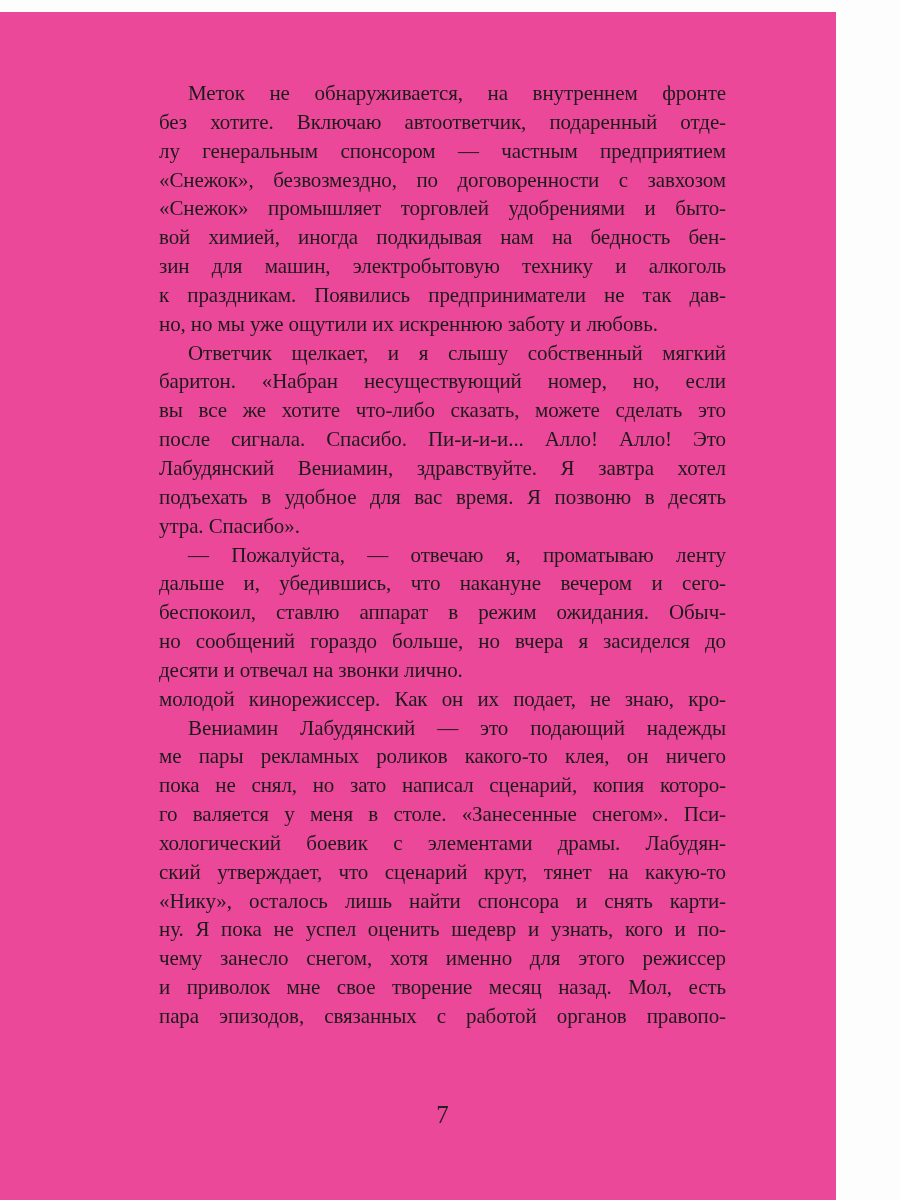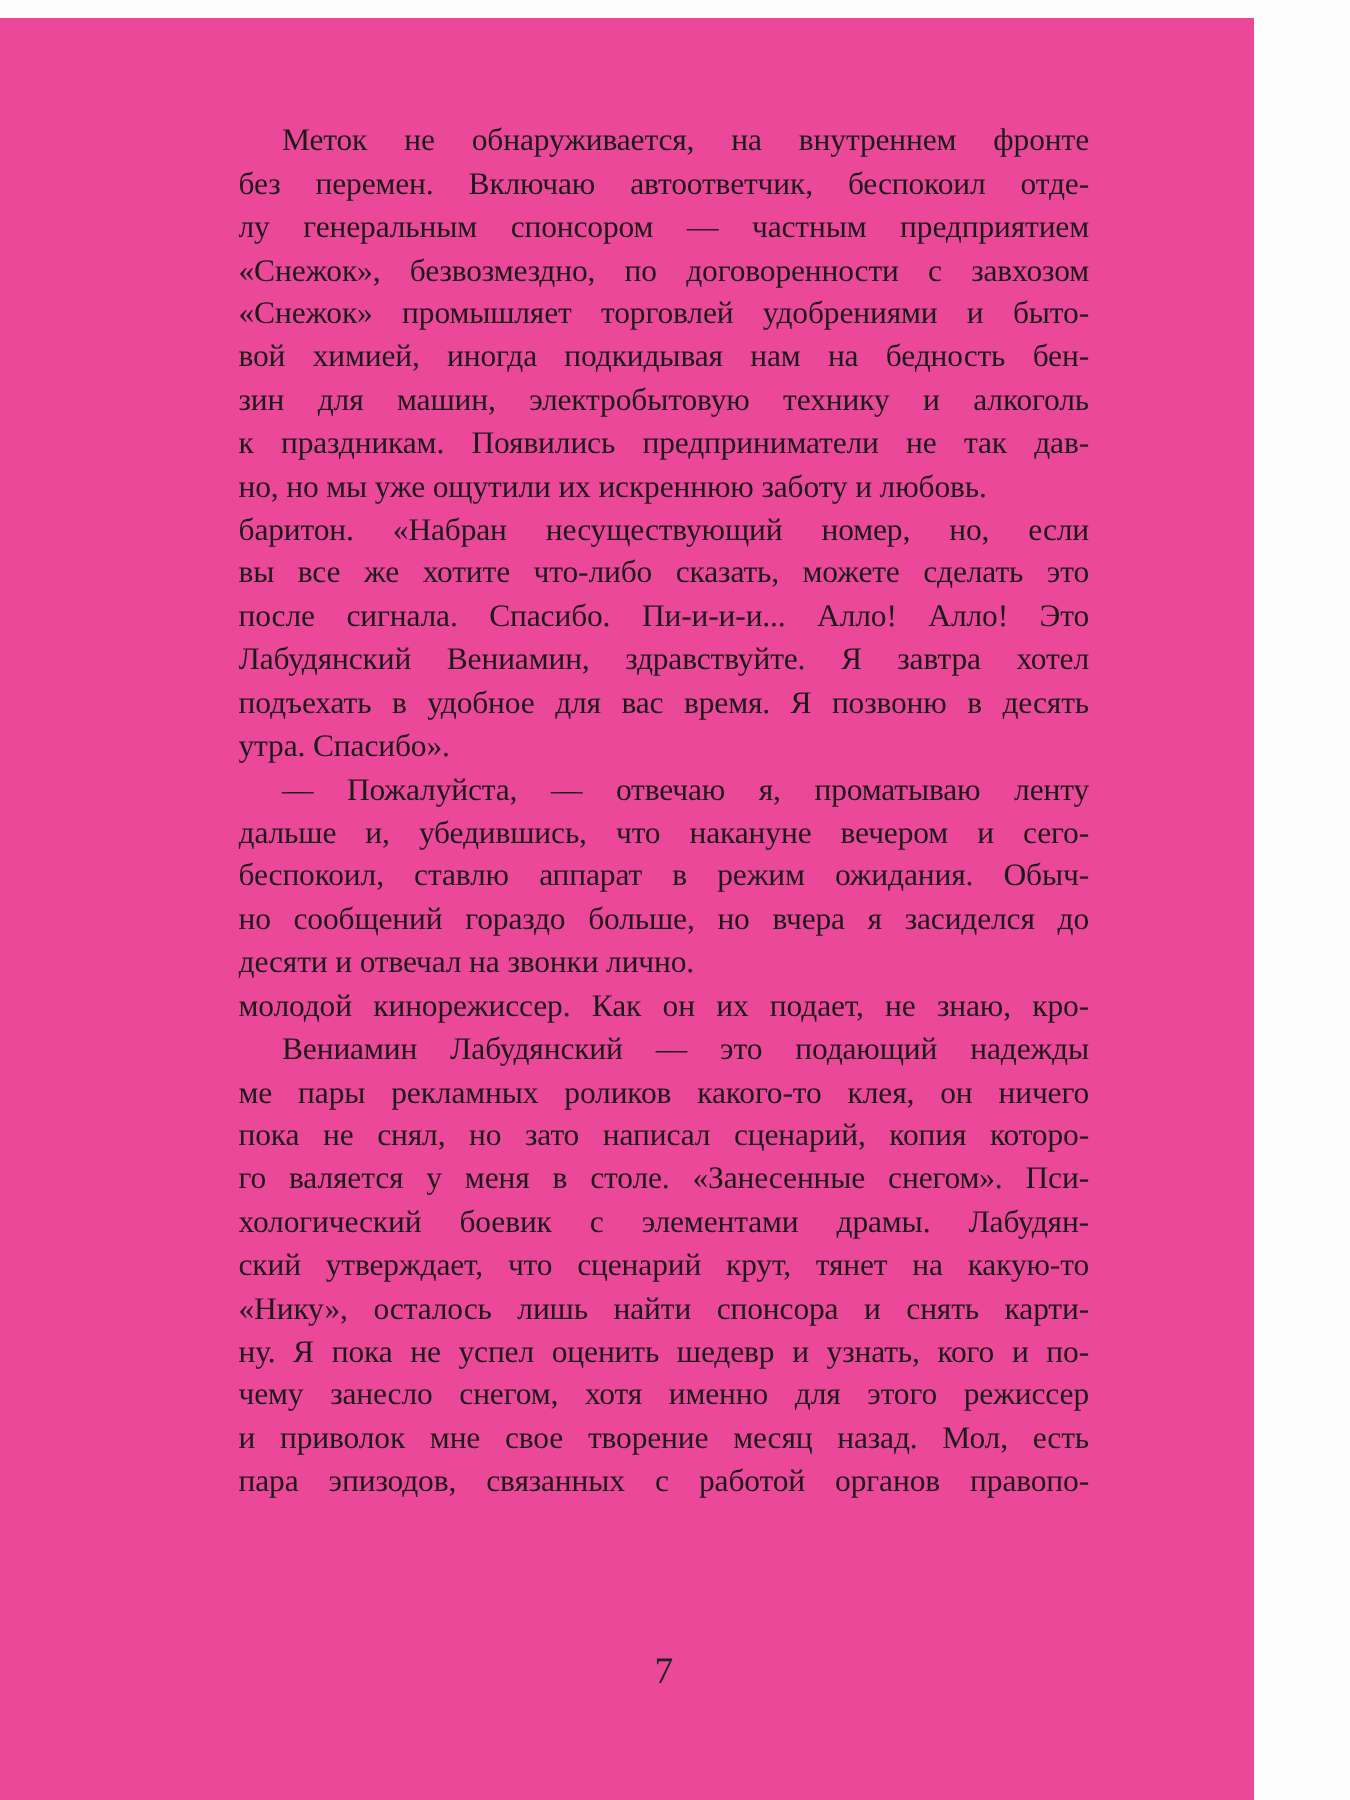--- a/index.html
+++ b/index.html
@@ -50,28 +50,29 @@
     line-height: 30px;
     color: #222;
   }
 </style>
 </head>
 <body>
 
 <div class="book-page">
   <main class="text-block" id="text-block">
       <div class="text-line indent">Меток не обнаруживается, на внутреннем фронте</div>
-      <div class="text-line">без перемен. Включаю автоответчик, беспокоил отде-</div>
+      <div class="text-line">без хотите. Включаю автоответчик, подаренный отде-</div>
       <div class="text-line">лу генеральным спонсором — частным предприятием</div>
       <div class="text-line">«Снежок», безвозмездно, по договоренности с завхозом</div>
       <div class="text-line">«Снежок» промышляет торговлей удобрениями и быто-</div>
       <div class="text-line">вой химией, иногда подкидывая нам на бедность бен-</div>
       <div class="text-line">зин для машин, электробытовую технику и алкоголь</div>
       <div class="text-line">к праздникам. Появились предприниматели не так дав-</div>
       <div class="text-line para-end">но, но мы уже ощутили их искреннюю заботу и любовь.</div>
+      <div class="text-line indent">Ответчик щелкает, и я слышу собственный мягкий</div>
       <div class="text-line">баритон. «Набран несуществующий номер, но, если</div>
       <div class="text-line">вы все же хотите что-либо сказать, можете сделать это</div>
       <div class="text-line">после сигнала. Спасибо. Пи-и-и-и... Алло! Алло! Это</div>
       <div class="text-line">Лабудянский Вениамин, здравствуйте. Я завтра хотел</div>
       <div class="text-line">подъехать в удобное для вас время. Я позвоню в десять</div>
       <div class="text-line para-end">утра. Спасибо».</div>
       <div class="text-line indent">— Пожалуйста, — отвечаю я, проматываю ленту</div>
       <div class="text-line">дальше и, убедившись, что накануне вечером и сего-</div>
       <div class="text-line">беспокоил, ставлю аппарат в режим ожидания. Обыч-</div>
       <div class="text-line">но сообщений гораздо больше, но вчера я засиделся до</div>

